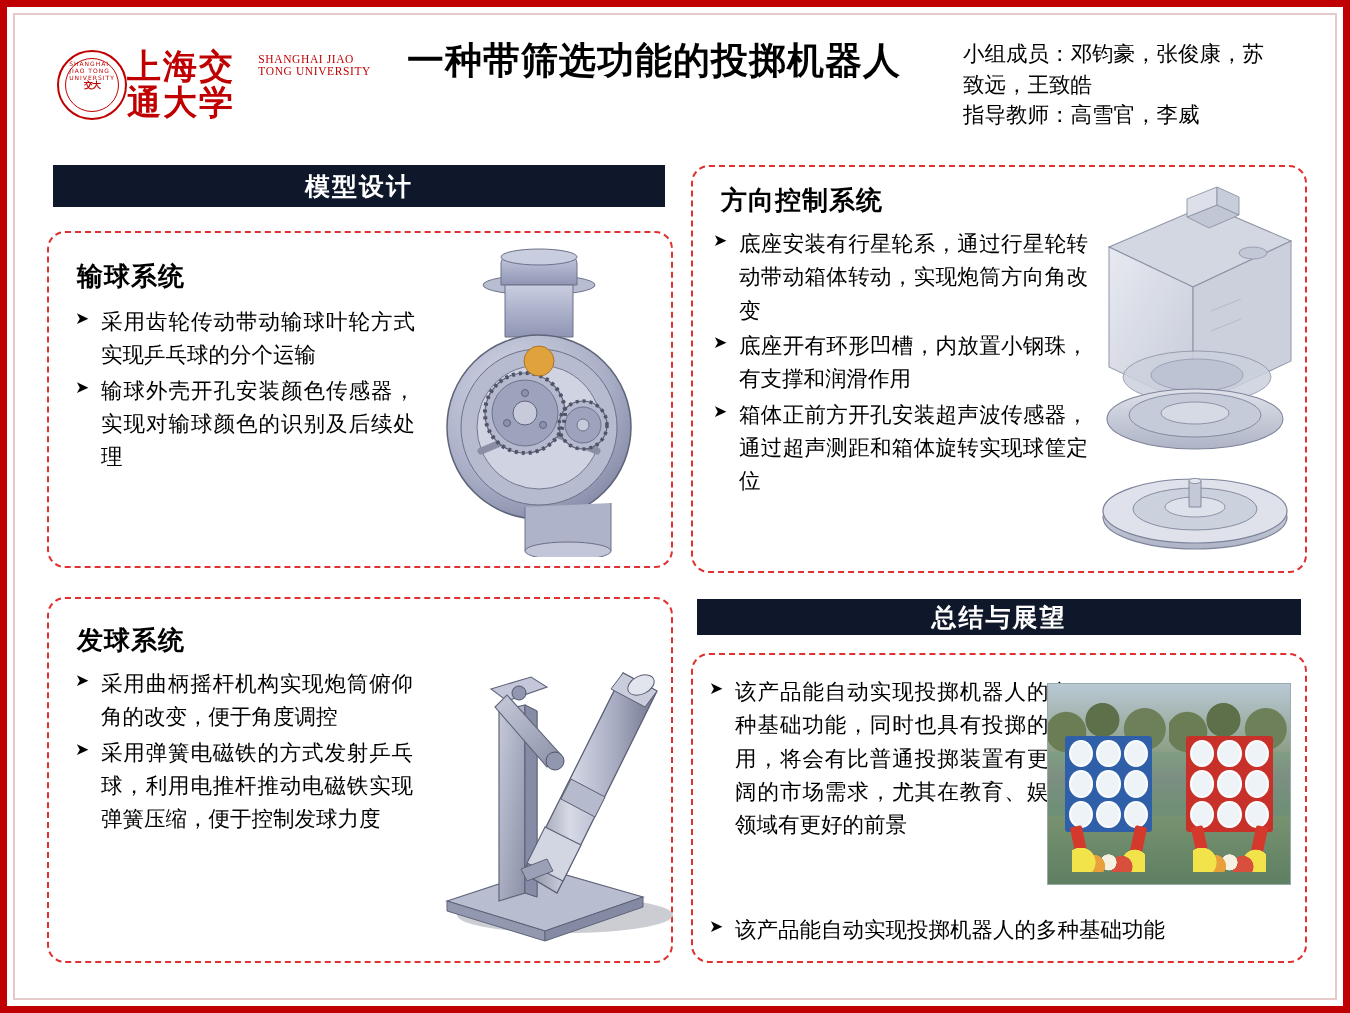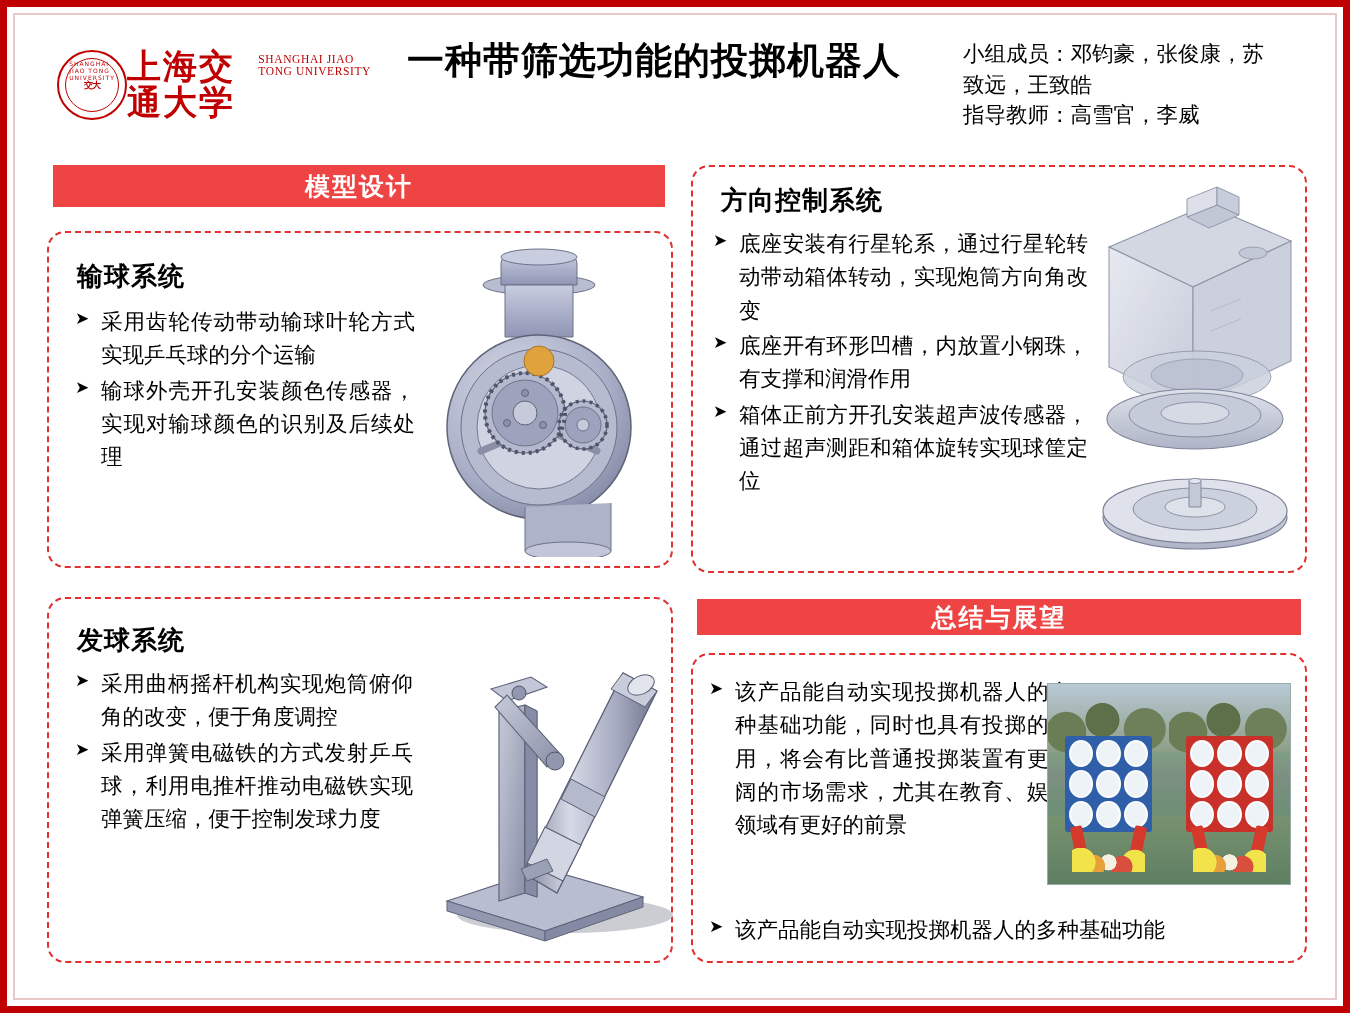--- a/index.html
+++ b/index.html
@@ -124,21 +124,21 @@
     width: 320px;
     text-align: left;
     font-size: 21.5px;
     color: #000000;
     line-height: 1.42;
   }
 
   
   .banner {
     position: absolute;
-    background: #ef4444;
+    background: #0f172a;
     color: #ffffff;
     font-size: 25px;
     font-weight: bold;
     display: flex;
     align-items: center;
     justify-content: center;
     letter-spacing: 2px;
   }
   #banner-model {
     left: 46px;

